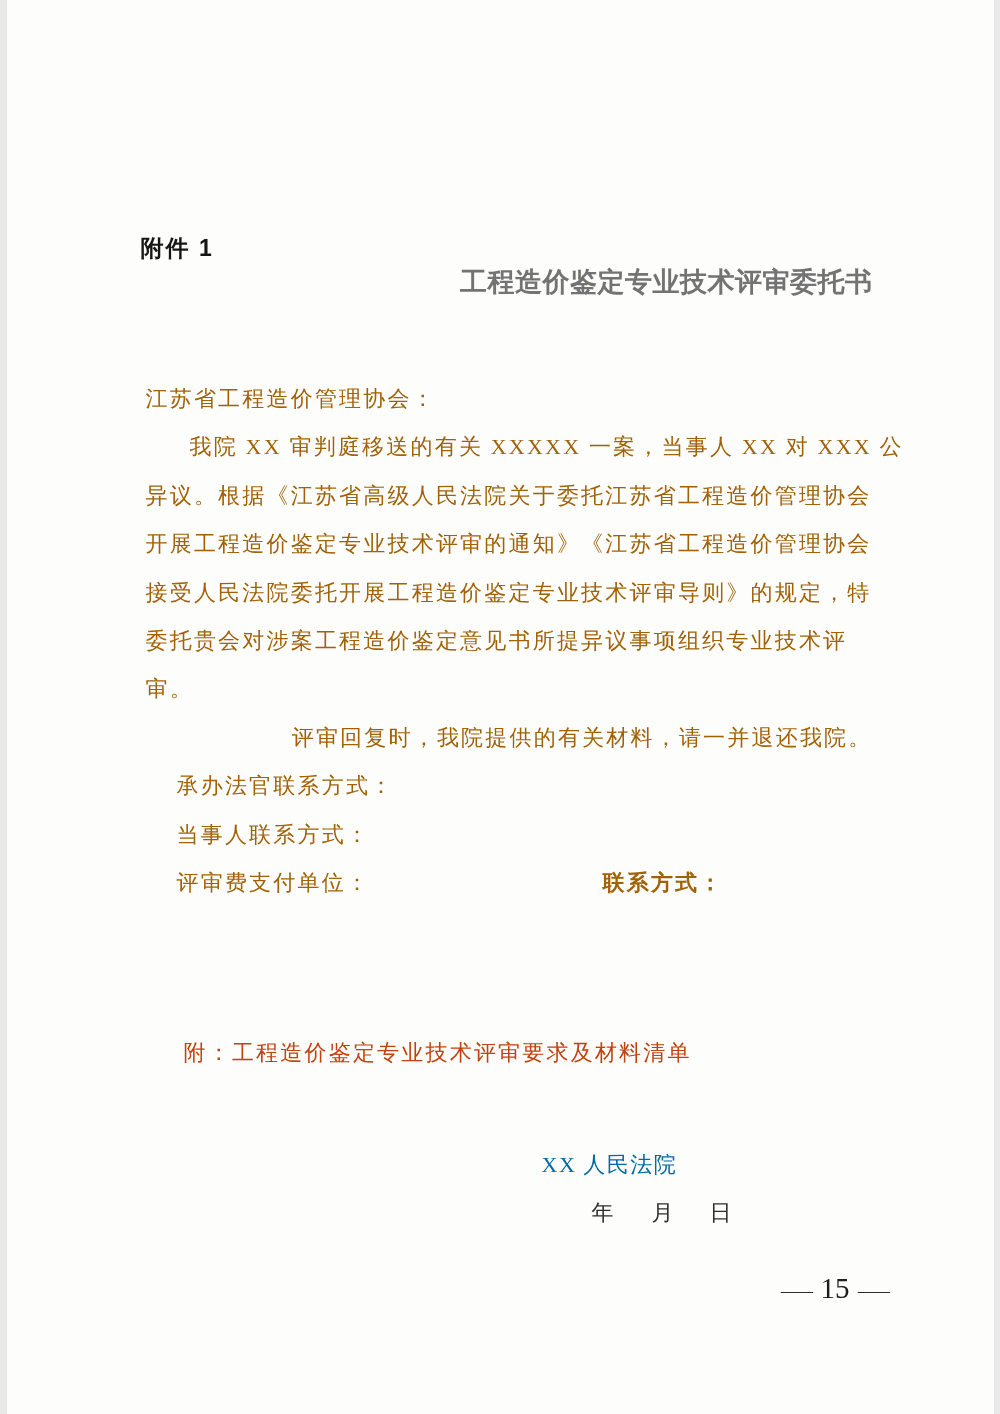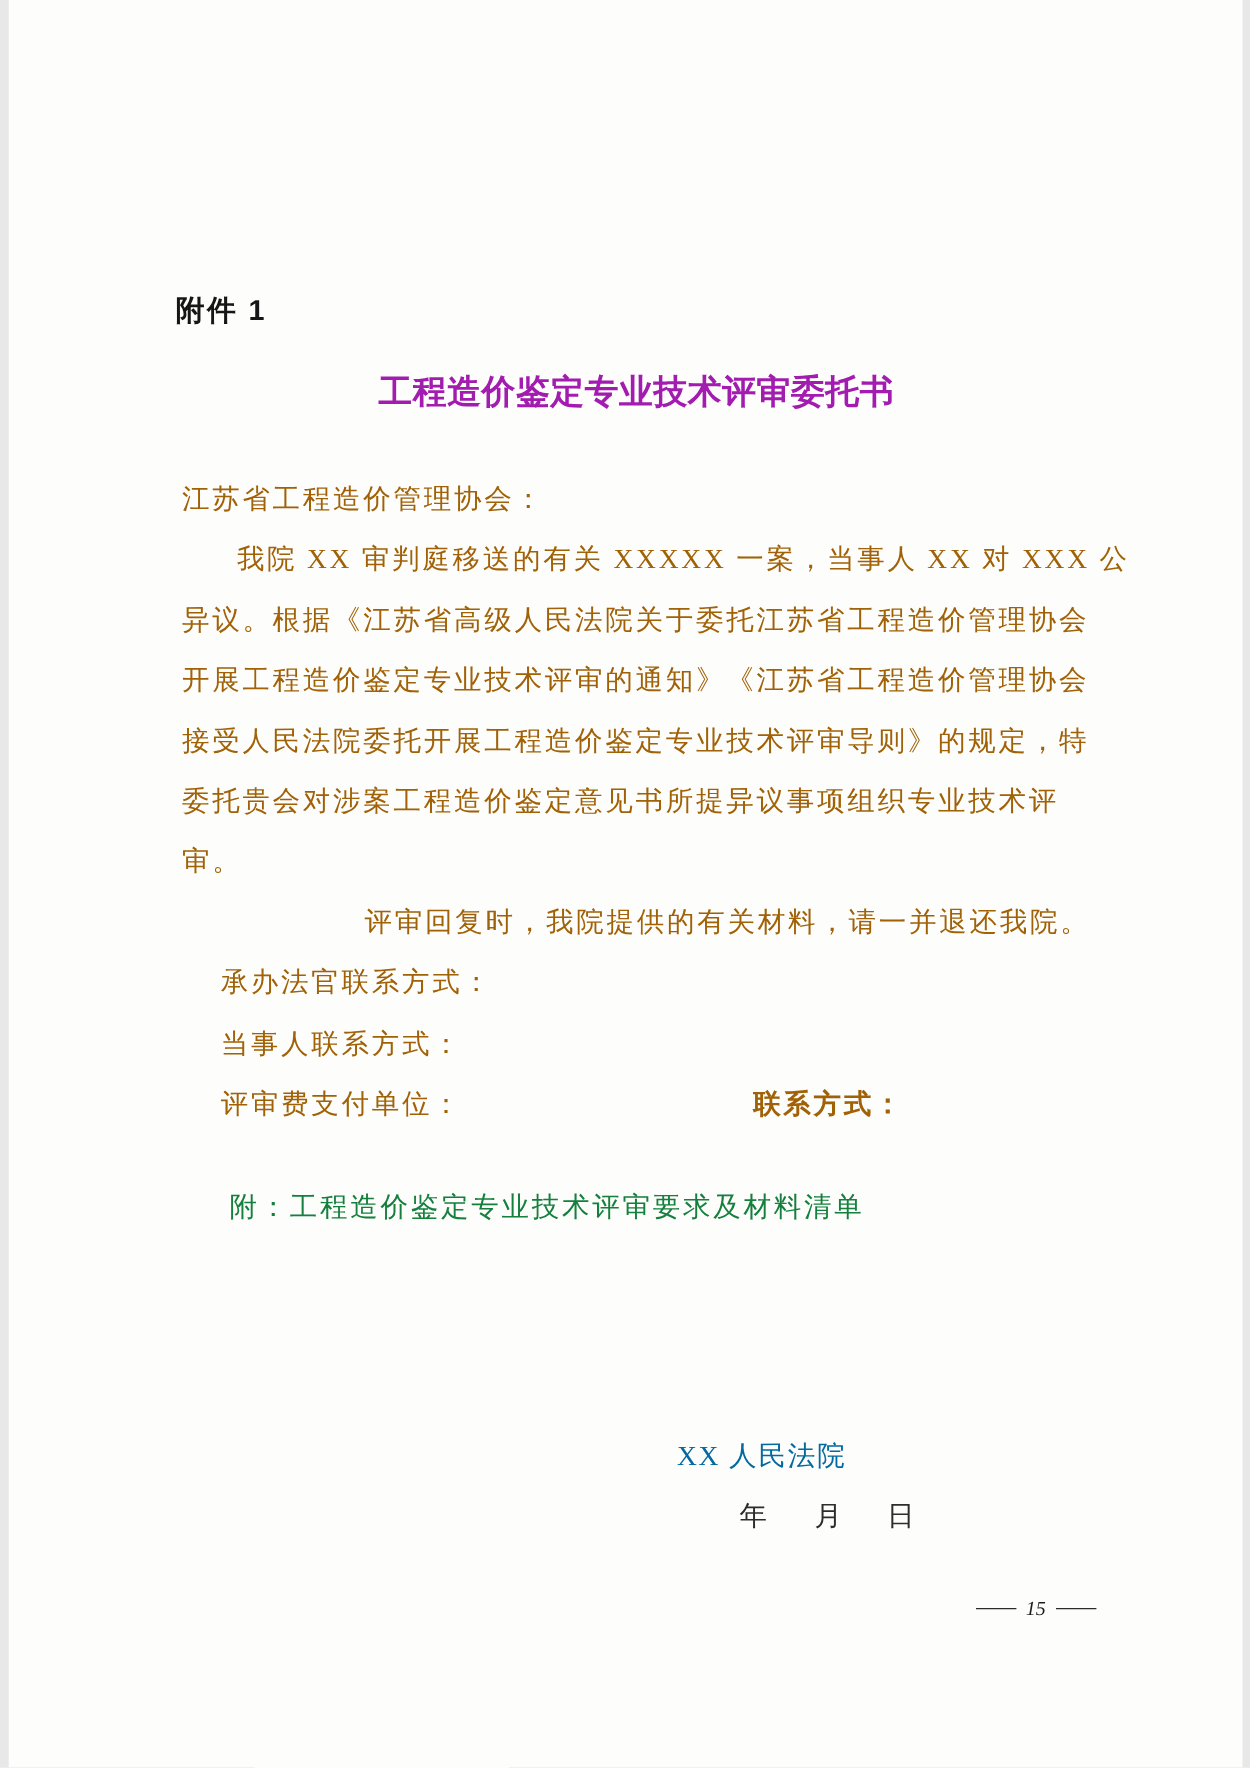--- a/index.html
+++ b/index.html
@@ -30,28 +30,28 @@
     top: 233px;
     font-family: "Liberation Sans", "DejaVu Sans", sans-serif;
     font-weight: 700;
     font-size: 23px;
     letter-spacing: 2px;
     color: #161616;
   }
   .doc-title {
     position: absolute;
     left: 0;
-    top: 295px;
+    top: 264px;
     width: 100%;
     margin: 0;
-    text-align: center;
+    text-align: right;
     font-size: 27px;
     font-weight: 700;
     letter-spacing: 0.5px;
-    color: #a21caf;
+    color: #737373;
     font-family: "Liberation Serif", "DejaVu Serif", serif;
   }
   .body-block {
     position: absolute;
     left: 0;
     top: 375px;
     width: 100%;
     font-size: 22px;
     line-height: 48.4px;
     letter-spacing: 2.2px;
@@ -63,25 +63,25 @@
   .fee-line { position: relative; }
   .fee-contact {
     position: absolute;
     left: 426px;
     top: 0;
     font-weight: bold;
   }
   .attachment-note {
     position: absolute;
     left: 38px;
-    top: 951px;
+    top: 1038px;
     font-size: 22px;
     line-height: 30px;
     letter-spacing: 2.2px;
-    color: #15803d;
+    color: #c2410c;
     white-space: nowrap;
   }
   .signature-court {
     position: absolute;
     left: 396px;
     top: 1150px;
     font-size: 22px;
     line-height: 30px;
     letter-spacing: 1.5px;
     color: #0369a1;
@@ -109,22 +109,21 @@
     white-space: nowrap;
   }
   .page-footer .dash {
     display: inline-block;
     transform: scaleX(1.45);
     color: #2a2a2a;
   }
   .page-footer .num {
     display: inline-block;
     margin: 0 13px;
-    font-size: 16px;
-    font-style: italic;
+    font-size: 29px;
   }
 </style>
 </head>
 <body>
 
 <div class="page">
   <div class="content">
 
     <div class="attachment-label">附件 1</div>
 

